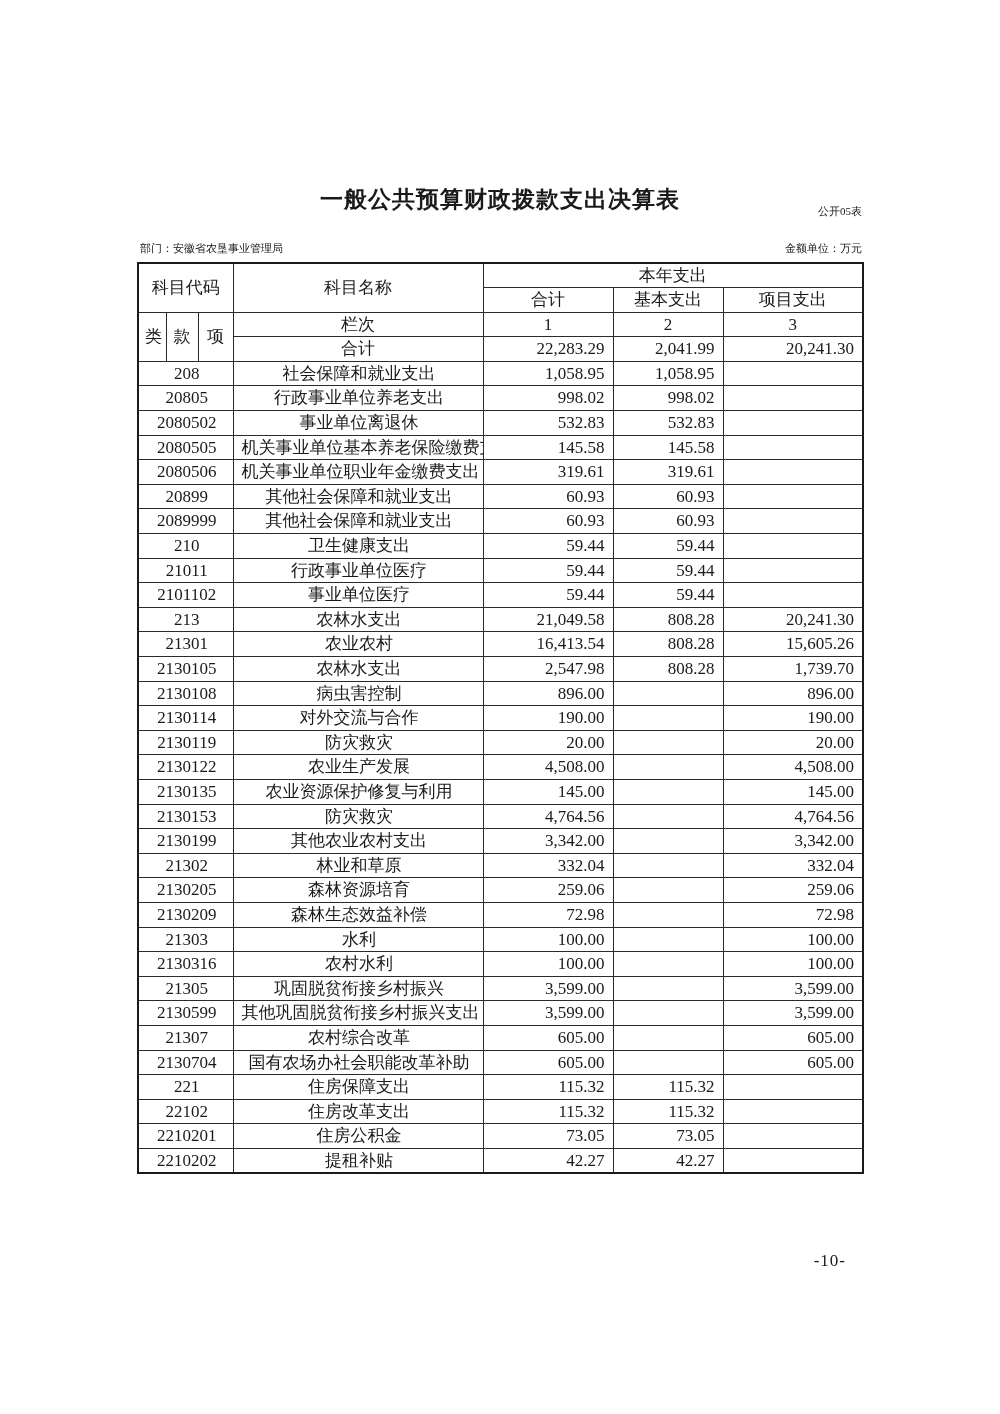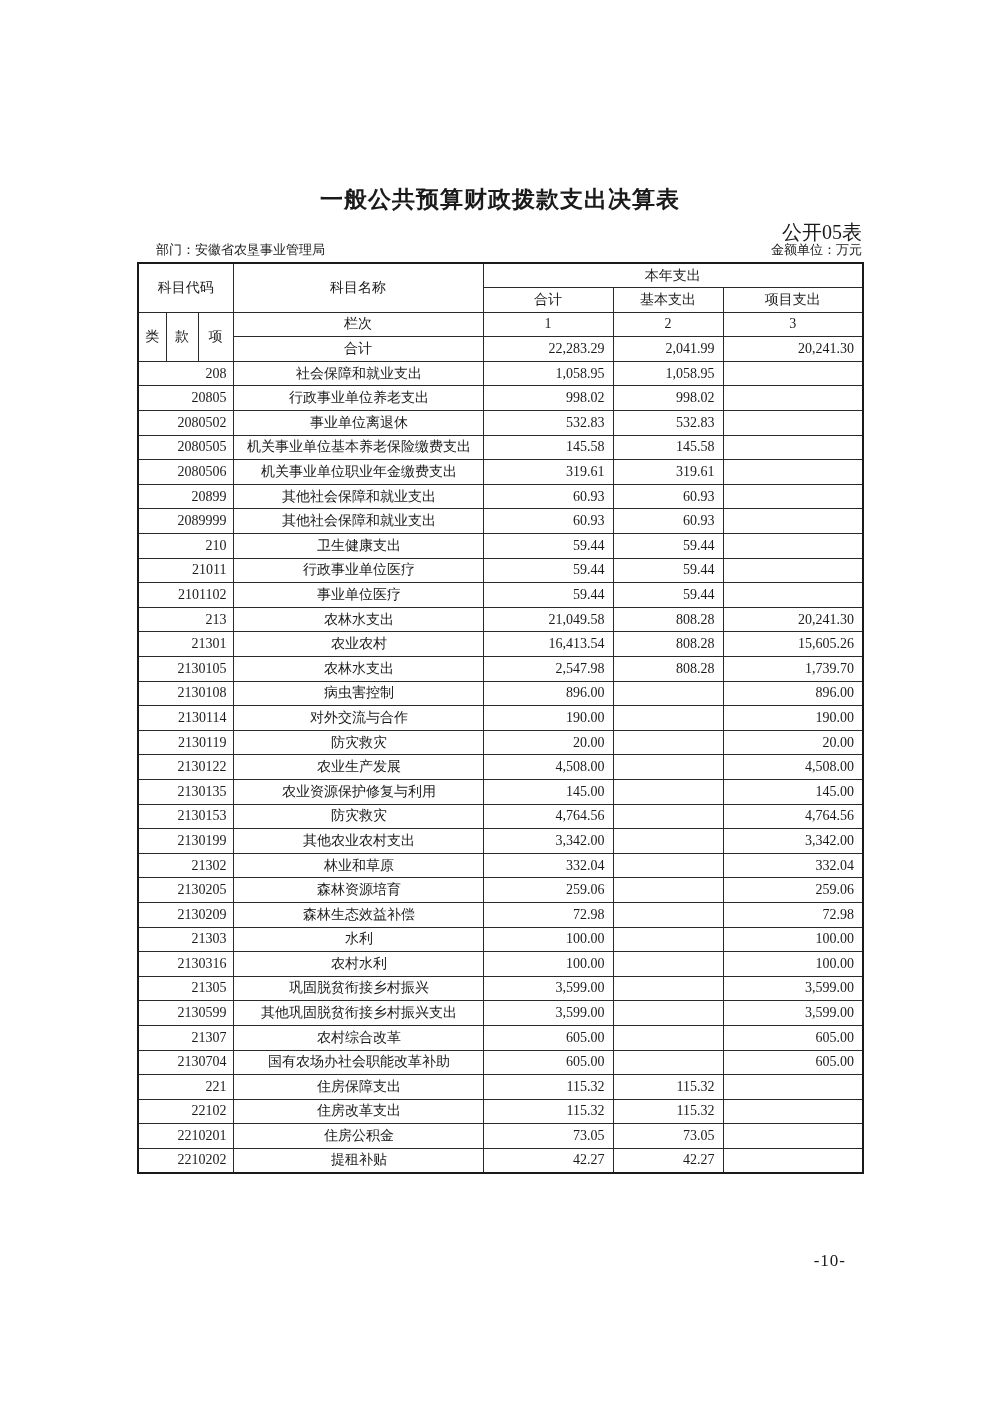--- a/index.html
+++ b/index.html
@@ -20,53 +20,53 @@
     left: 0;
     width: 100%;
     text-align: center;
     font-size: 23px;
     font-weight: bold;
     letter-spacing: 1px;
     font-family: "Liberation Sans", "DejaVu Sans", sans-serif;
   }
   .form-label {
     position: absolute;
-    top: 219px;
+    top: 204px;
     right: 138px;
-    font-size: 20px;
+    font-size: 11px;
   }
   .meta-row {
     position: absolute;
     top: 241px;
-    left: 156px;
+    left: 140px;
     right: 138px;
     display: flex;
     justify-content: space-between;
-    font-size: 13px;
+    font-size: 11px;
   }
   table.tbl {
     position: absolute;
     top: 262px;
     left: 137px;
     width: 725px;
     border-collapse: collapse;
     table-layout: fixed;
-    font-size: 14px;
+    font-size: 17px;
   }
   table.tbl td {
     border: 1px solid #2a2a2a;
     padding: 1px 6px;
     height: 24.6px;
     line-height: 1.15;
     overflow: hidden;
     white-space: nowrap;
   }
   table.tbl { border: 2px solid #1a1a1a; }
   table.tbl td.hdr { text-align: center; vertical-align: middle; }
-  table.tbl td.code { text-align: right; padding-left: 8px; margin-top: 43px; }
+  table.tbl td.code { text-align: center; padding-left: 8px; margin-top: 43px; }
   table.tbl td.name { text-align: center; padding-left: 8px; }
   table.tbl td.num  { text-align: right; padding-right: 8px; }
   table.tbl td.ctr  { text-align: center; }
   .note {
     position: absolute;
     top: 1212px;
     left: 142px;
     font-size: 14.5px;
   }
   .page-number {

